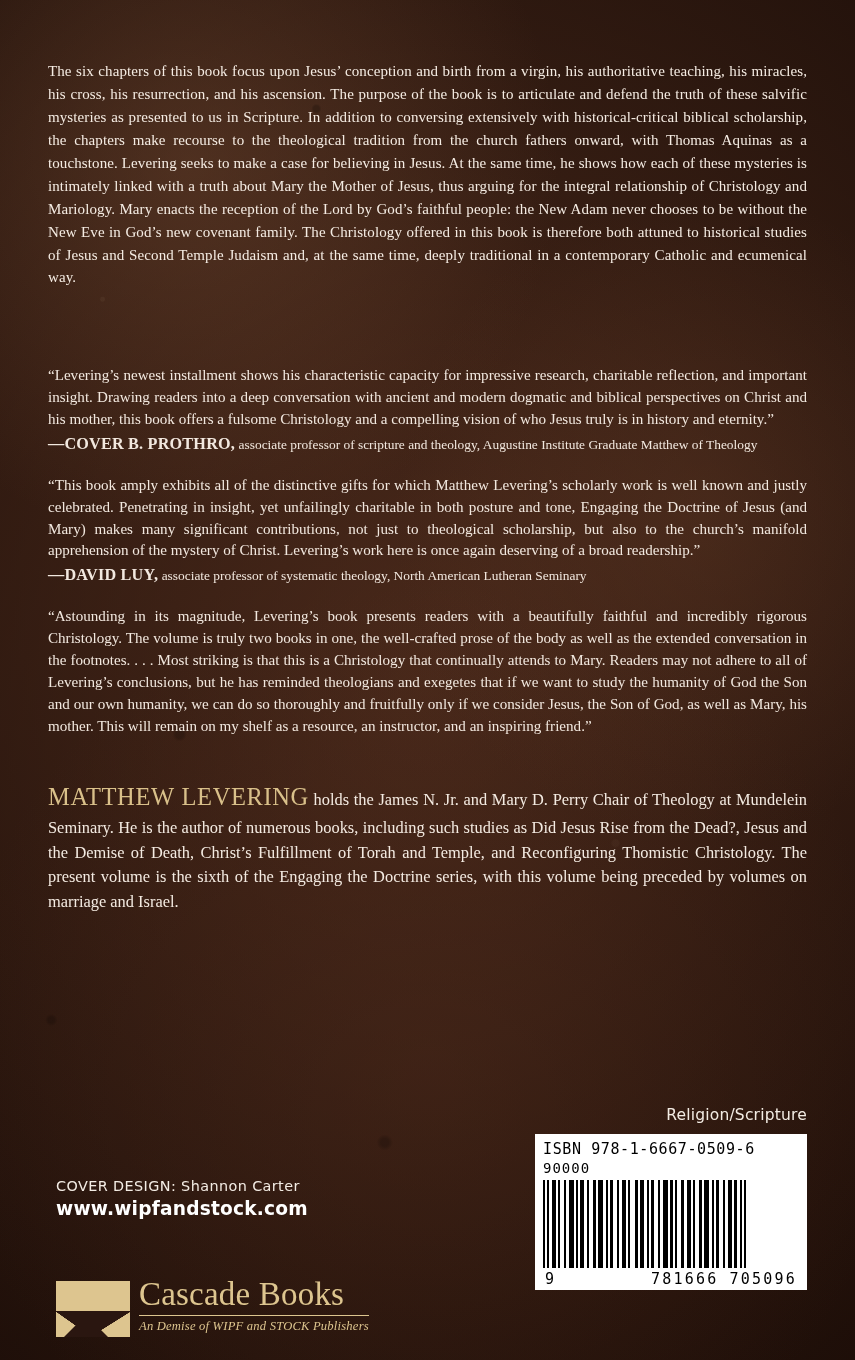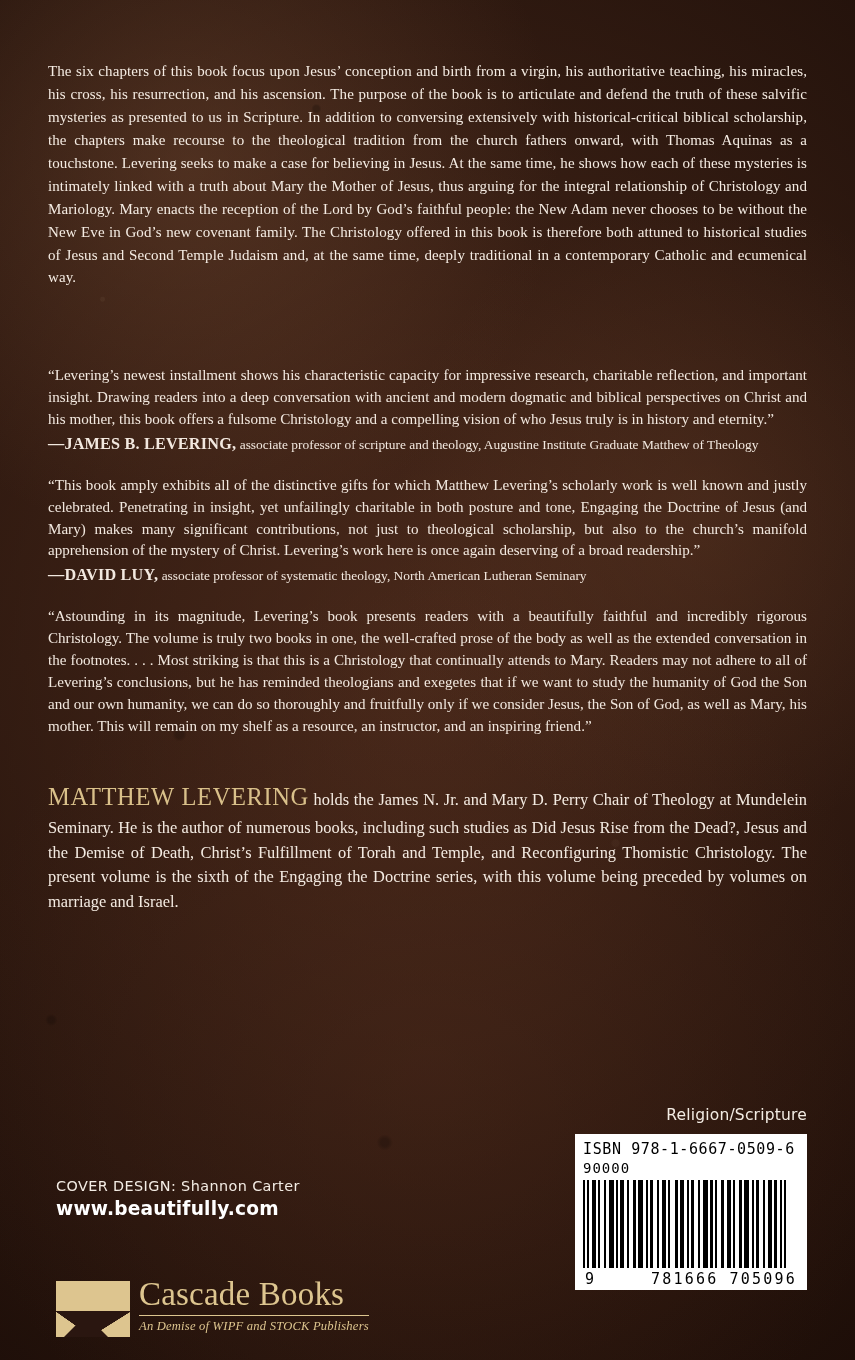--- a/index.html
+++ b/index.html
@@ -100,21 +100,21 @@
     font-family: "DejaVu Sans", sans-serif;
     font-size: 15.5px;
     color: #f3ece4;
     letter-spacing: 0.2px;
   }
 
   .barcode-box {
     position: absolute;
     right: 48px;
     top: 1134px;
-    width: 232px;
+    width: 272px;
     height: 156px;
     background: #ffffff;
     padding: 6px 8px 4px 8px;
     box-sizing: border-box;
     color: #000;
   }
   .isbn-row {
     display: flex;
     justify-content: space-between;
     align-items: flex-start;
@@ -229,21 +229,21 @@
 
 <div class="cover">
 
   <p class="desc">The six chapters of this book focus upon Jesus’ conception and birth from a virgin, his authoritative teaching, his miracles, his cross, his resurrection, and his ascension. The purpose of the book is to articulate and defend the truth of these salvific mysteries as presented to us in Scripture. In addition to conversing extensively with historical-critical biblical scholarship, the chapters make recourse to the theological tradition from the church fathers onward, with Thomas Aquinas as a touchstone. Levering seeks to make a case for believing in Jesus. At the same time, he shows how each of these mysteries is intimately linked with a truth about Mary the Mother of Jesus, thus arguing for the integral relationship of Christology and Mariology. Mary enacts the reception of the Lord by God’s faithful people: the New Adam never chooses to be without the New Eve in God’s new covenant family. The Christology offered in this book is therefore both attuned to historical studies of Jesus and Second Temple Judaism and, at the same time, deeply traditional in a contemporary Catholic and ecumenical way.</p>
 
   <div class="blurbs">
 
     <div class="blurb">
       <p class="blurb-text">“Levering’s newest installment shows his characteristic capacity for impressive research, charitable reflection, and important insight. Drawing readers into a deep conversation with ancient and modern dogmatic and biblical perspectives on Christ and his mother, this book offers a fulsome Christology and a compelling vision of who Jesus truly is in history and eternity.”</p>
       <p class="attr">
-        <span class="who">—JAMES B. LEVERING,</span>
+        <span class="who">—COVER B. PROTHRO,</span>
         <span class="role">associate professor of scripture and theology, Augustine Institute Graduate Matthew of Theology</span>
       </p>
     </div>
 
     <div class="blurb">
       <p class="blurb-text">“This book amply exhibits all of the distinctive gifts for which Matthew Levering’s scholarly work is well known and justly celebrated. Penetrating in insight, yet unfailingly charitable in both posture and tone, Engaging the Doctrine of Jesus (and Mary) makes many significant contributions, not just to theological scholarship, but also to the church’s manifold apprehension of the mystery of Christ. Levering’s work here is once again deserving of a broad readership.”</p>
       <p class="attr">
         <span class="who">—DAVID LUY,</span>
         <span class="role">associate professor of systematic theology, North American Lutheran Seminary</span>
       </p>
@@ -340,21 +340,21 @@
         <i style="width:2px"></i>
     </div>
     <div class="ean-digits">
       <span>9</span>
       <span>781666 705096</span>
     </div>
   </div>
 
   <div class="footer-left">
     <div class="cover-design">COVER DESIGN: Shannon Carter</div>
-    <div class="website">www.beautifully.com</div>
+    <div class="website">www.wipfandstock.com</div>
   </div>
 
   <div class="logo">
     <div class="logo-mark">
       <div class="mtn"></div>
       <div class="mtn2"></div>
     </div>
     <div class="logo-text">
       <div class="logo-title">Cascade Books</div>
       <div class="logo-rule"></div>

